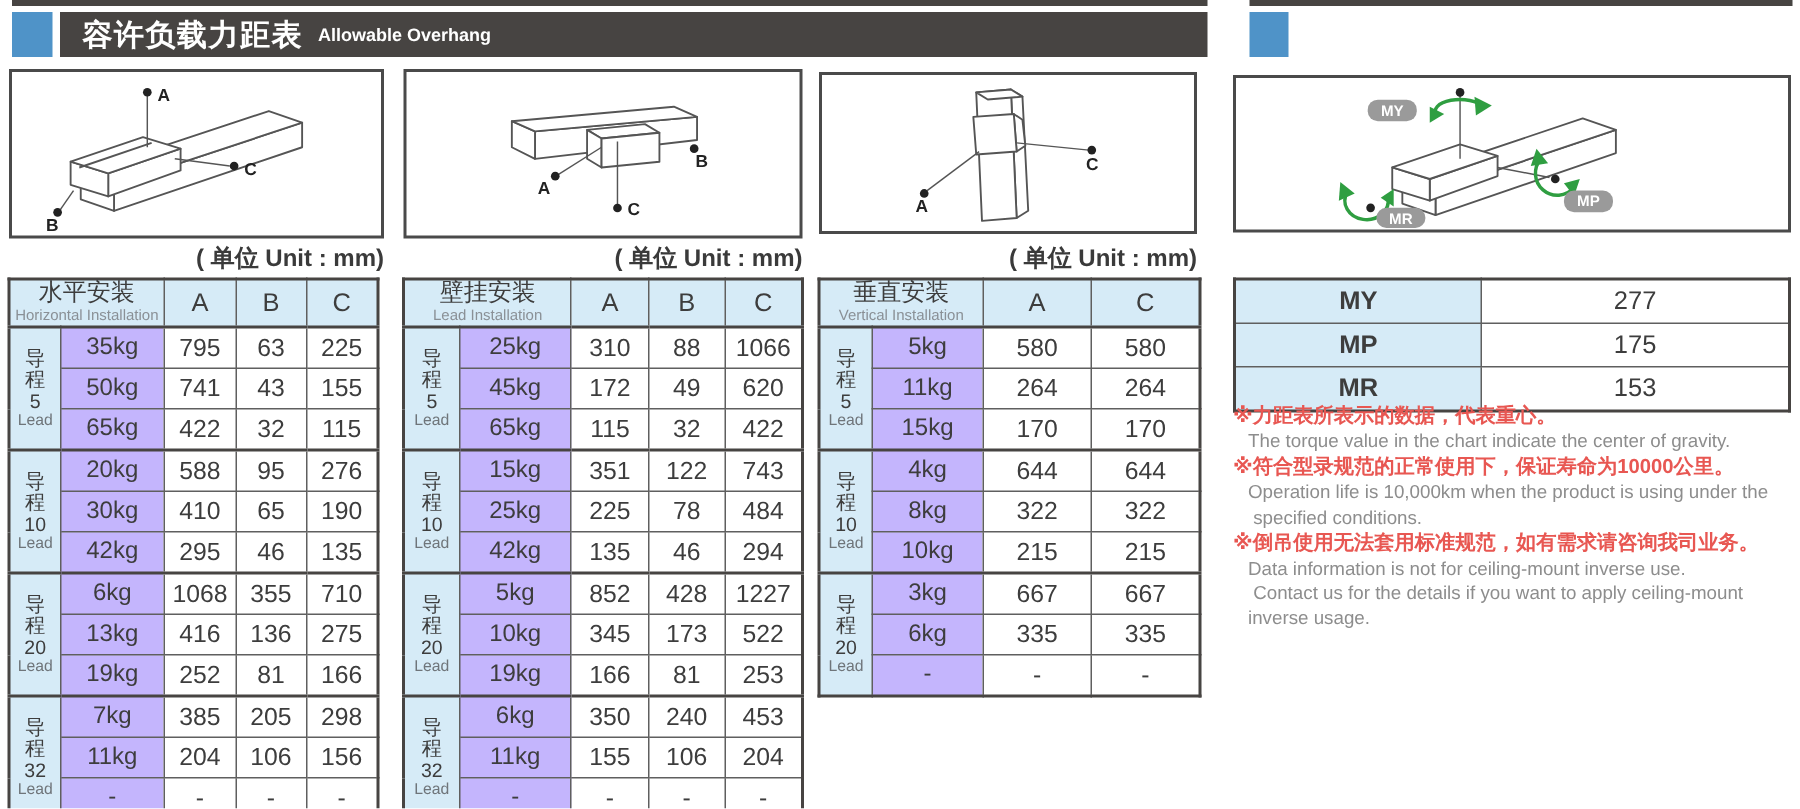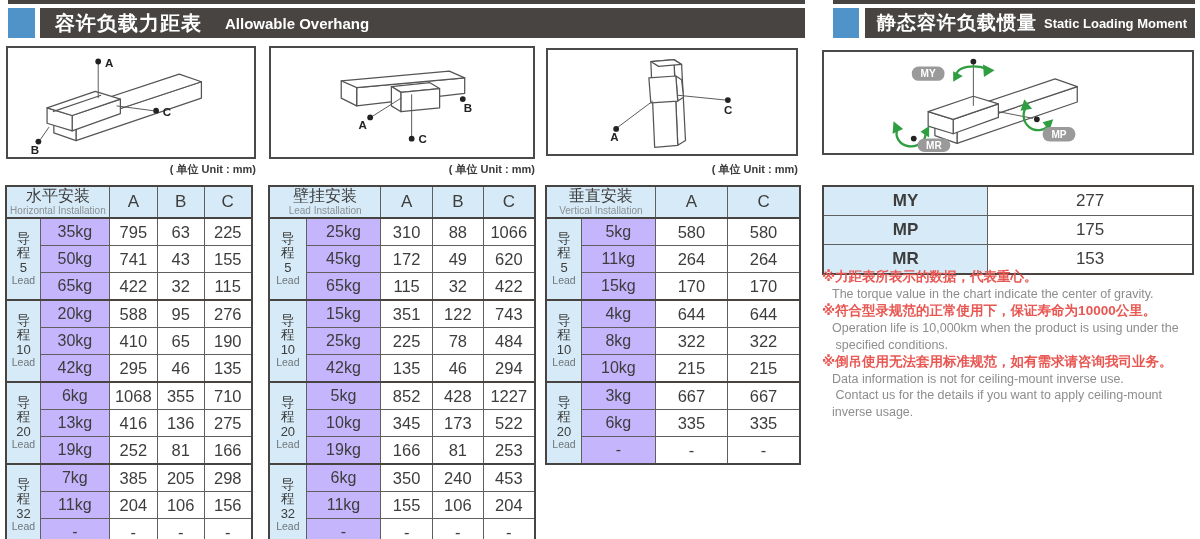--- a/index.html
+++ b/index.html
@@ -6,28 +6,28 @@
   body{font-family:"Liberation Sans","DejaVu Sans",sans-serif;color:#3d3d3d;}
   .canvas{position:relative;width:1200px;height:539px;background:#fff;overflow:hidden;}
 
   
   .sec-header{position:absolute;top:0;height:40px;}
   .sec-header .topline{position:absolute;top:0;height:4px;background:#474442;}
   .sec-header .sq{position:absolute;top:8px;width:27px;height:30px;background:#4f93c8;}
   .sec-header .bar{position:absolute;top:8px;height:30px;background:#474442;color:#fff;
     display:flex;align-items:center;padding-left:15px;box-sizing:border-box;white-space:nowrap;}
   .bar .zh{font-size:20px;font-weight:bold;letter-spacing:1px;}
-  .bar .en{font-size:15px;font-weight:bold;margin-left:23px;letter-spacing:0;}
+  .bar .en{font-size:12px;font-weight:bold;margin-left:10px;letter-spacing:0;}
   .sec-header.right .zh{font-size:19px;}
   .sec-header.right .en{font-size:13px;margin-left:7px;}
 
   
   .dbox{position:absolute;background:#fff;border:2px solid #4a4a4a;box-sizing:border-box;}
   .dbox svg{display:block;width:100%;height:100%;}
-  .unit-cap{position:absolute;font-size:11px;font-weight:bold;color:#3a3a3a;text-align:right;white-space:nowrap;}
+  .unit-cap{position:absolute;font-size:16px;font-weight:bold;color:#3a3a3a;text-align:right;white-space:nowrap;}
 
   
   .otable{border-collapse:collapse;table-layout:fixed;position:absolute;background:#fff;border:2px solid #474442;}
   .otable th,.otable td{border:1px solid #5f5f5f;padding:0;text-align:center;vertical-align:middle;}
   .otable thead th{background:#d6ebf7;height:30px;border-bottom:2px solid #474442;}
   .otable .title-cell .t-zh{font-size:16px;font-weight:normal;color:#3d3d3d;line-height:1.05;}
   .otable .title-cell .t-en{font-size:10px;font-weight:normal;color:#8a9096;line-height:1.1;}
   .otable .col-head{font-size:17px;font-weight:normal;color:#3d3d3d;}
   .otable td{height:26px;}
   .otable td.lead-cell{background:#d6ebf7;line-height:1.08;padding:2px 0;}
@@ -69,24 +69,20 @@
     <div class="sq" style="left:8px;"></div>
     <div class="bar" style="left:40px;width:765px;">
       <span class="zh">容许负载力距表</span>
       <span class="en">Allowable Overhang</span>
     </div>
   </div>
 
   <div class="sec-header right" style="left:833px;width:367px;">
     <div class="topline" style="left:0;width:362px;"></div>
     <div class="sq" style="left:0;width:26px;"></div>
-    <div class="bar" style="left:32px;width:330px;padding-left:12px;">
-      <span class="zh">静态容许负载惯量</span>
-      <span class="en">Static Loading Moment</span>
-    </div>
   </div>
 
   <div class="dbox" style="left:6px;top:46px;width:250px;height:113px;">
     <svg viewBox="0 0 250 113">
       <g class="draw">
         <path d="M68,78 L198,35 L198,52 L68,96 Z"></path>
         <path d="M45,70 L68,78 L68,96 L45,88 Z"></path>
         <path d="M45,70 L175,27 L198,35 L68,78 Z"></path>
         <path d="M64,70 L114,53 L114,68 L64,86 Z"></path>
         <path d="M38,62 L64,70 L64,86 L38,78 Z"></path>

